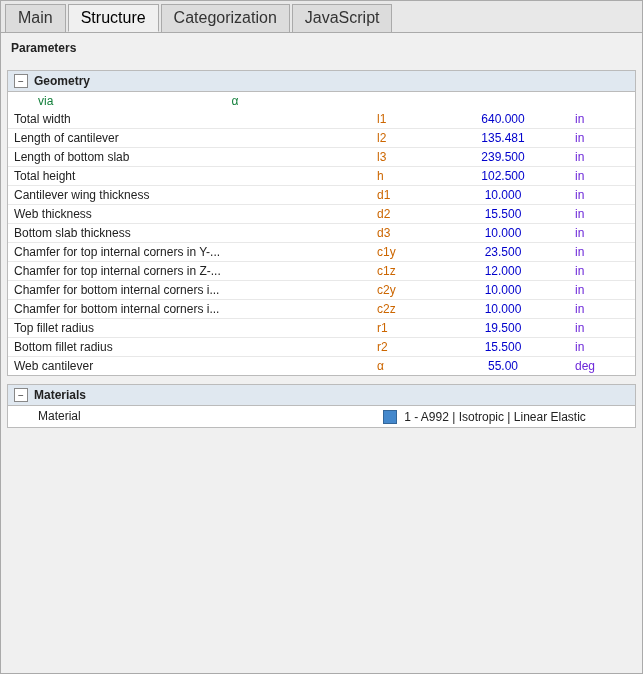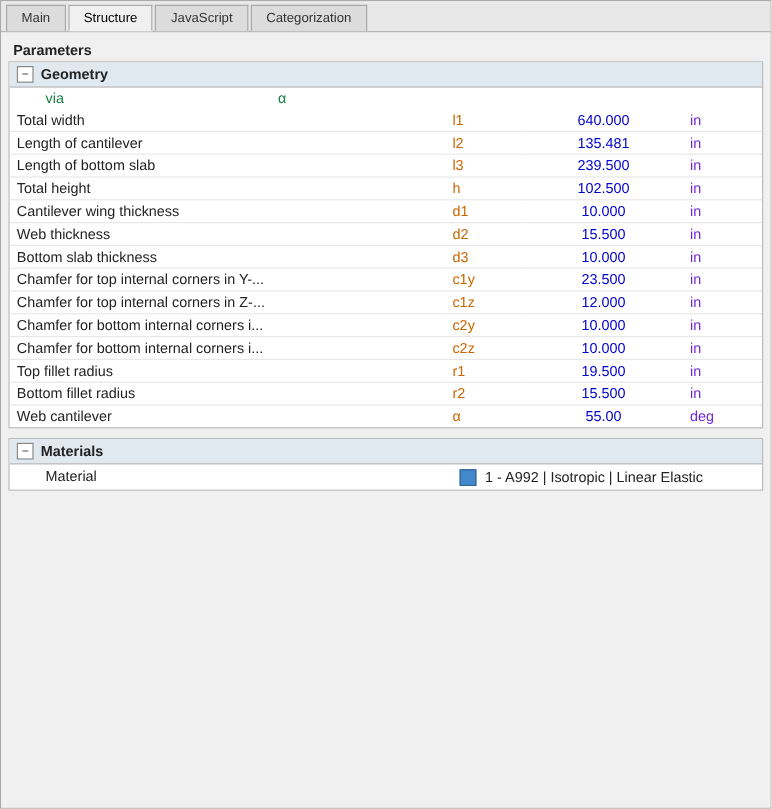--- a/index.html
+++ b/index.html
@@ -27,39 +27,39 @@
       padding-top: 3px;
       padding-left: 4px;
     }
     .tab {
       padding: 4px 12px;
       border: 1px solid #aaa;
       border-bottom: none;
       background: #dcdcdc;
       cursor: pointer;
       margin-right: 2px;
-      font-size: 11px;
+      font-size: 16px;
       color: #333;
     }
     .tab.active {
       background: #f0f0f0;
       border-bottom: 1px solid #f0f0f0;
       color: #000;
     }
     
     .content {
       flex: 1;
       background: #f0f0f0;
       padding: 6px;
       overflow: auto;
     }
     .section-title {
       font-weight: bold;
       font-size: 12px;
-      margin-bottom: 0;
+      margin-bottom: 13px;
       color: #222;
       padding: 2px 4px;
     }
     
     .panel {
       background: #fff;
       border: 1px solid #bbb;
       margin-bottom: 8px;
     }
     .panel-header {
@@ -151,22 +151,22 @@
     }
   </style>
 </head>
 <body>
 
 <div class="window">
 
   <div class="tab-bar">
     <div class="tab">Main</div>
     <div class="tab active">Structure</div>
+    <div class="tab">Categorization</div>
     <div class="tab">JavaScript</div>
-    <div class="tab">Categorization</div>
   </div>
 
   <div class="content">
     <div class="section-title">Parameters</div>
 
     <div class="panel">
       <div class="panel-header">
         <div class="collapse-btn">−</div>
         <span class="panel-header-label">Geometry</span>
       </div>

